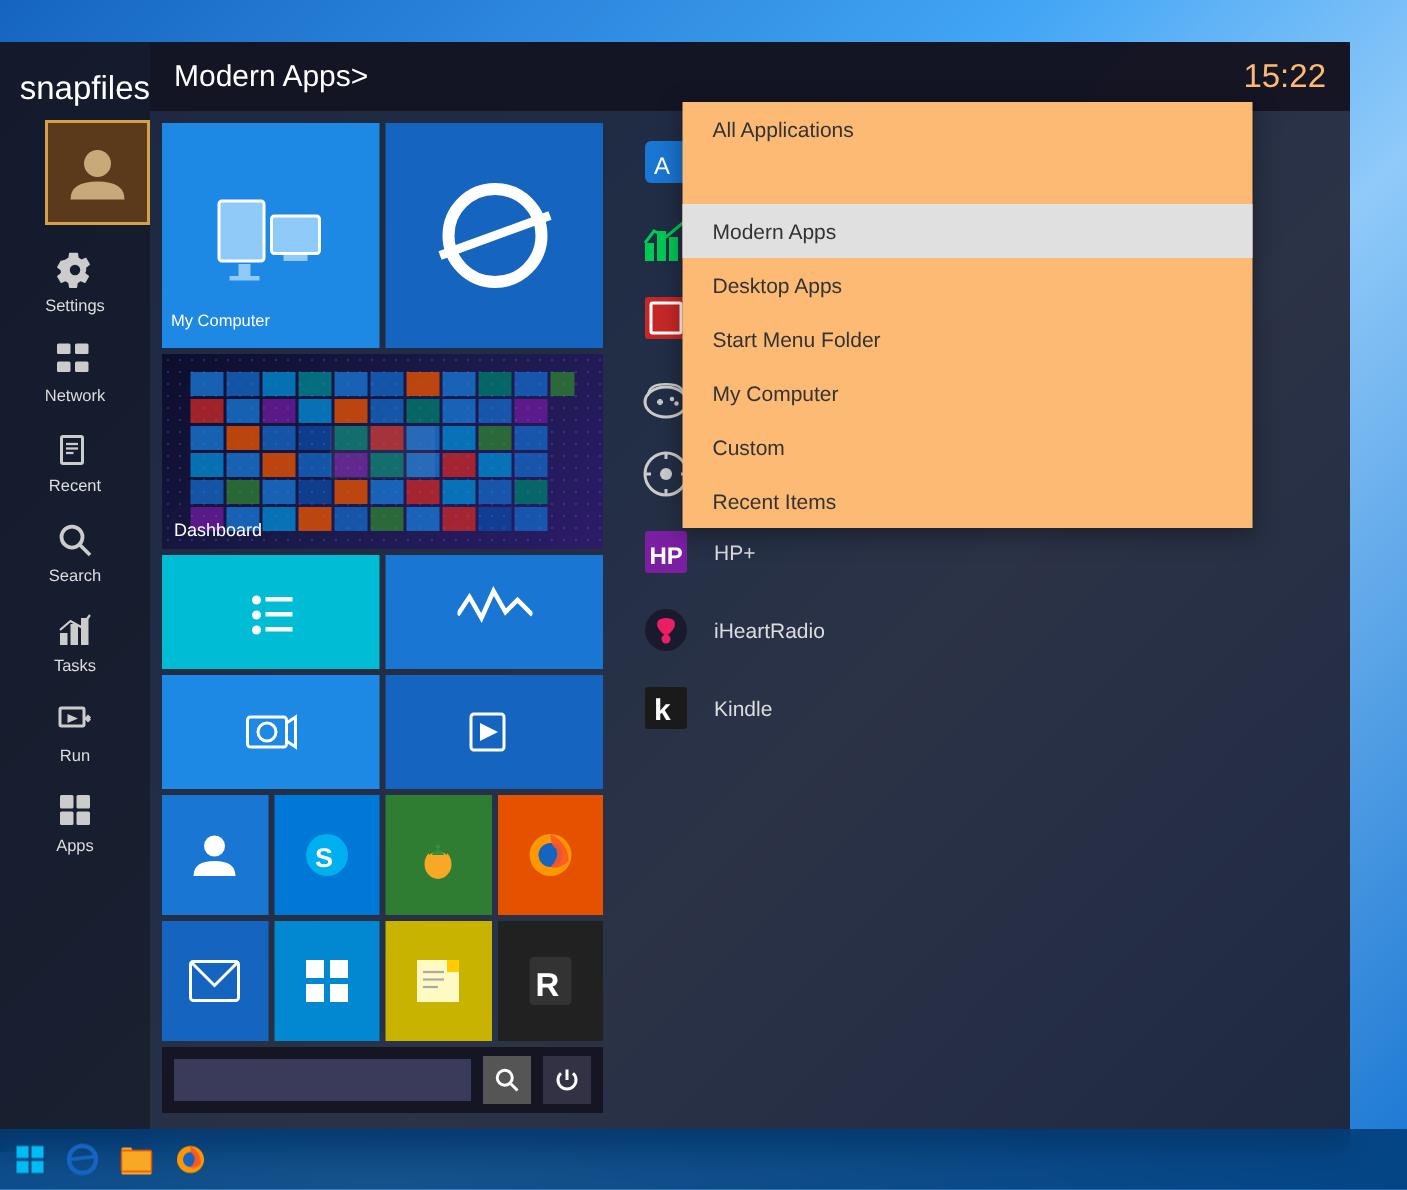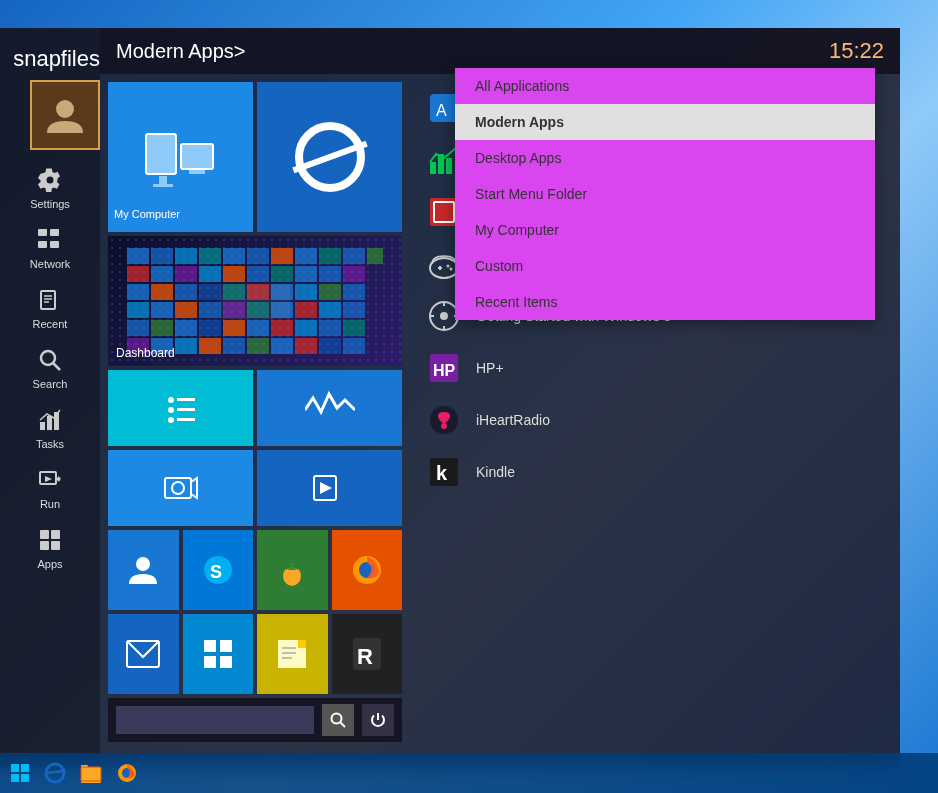--- a/index.html
+++ b/index.html
@@ -290,40 +290,41 @@
     
     .apps-panel {
       flex: 1;
       display: flex;
       flex-direction: column;
       overflow: hidden;
     }
 
     
     .dropdown-menu {
-      background: #d946ef;
+      background: #fdba74;
       position: absolute;
       top: 68px;
       left: 455px;
-      width: 420px;
+      width: 380px;
       box-shadow: 0 4px 16px rgba(0,0,0,0.4);
       z-index: 100;
     }
 
     .dropdown-item {
       padding: 10px 20px;
       font-size: 14px;
       color: #333;
       cursor: pointer;
       display: block;
     }
 
     .dropdown-item.active {
       background: #e0e0e0;
-      font-weight: 700;
+      font-weight: 400;
+      margin-top: 32px;
     }
 
     
     .apps-list {
       flex: 1;
       overflow-y: auto;
       padding: 8px 0;
     }
 
     .app-item {

